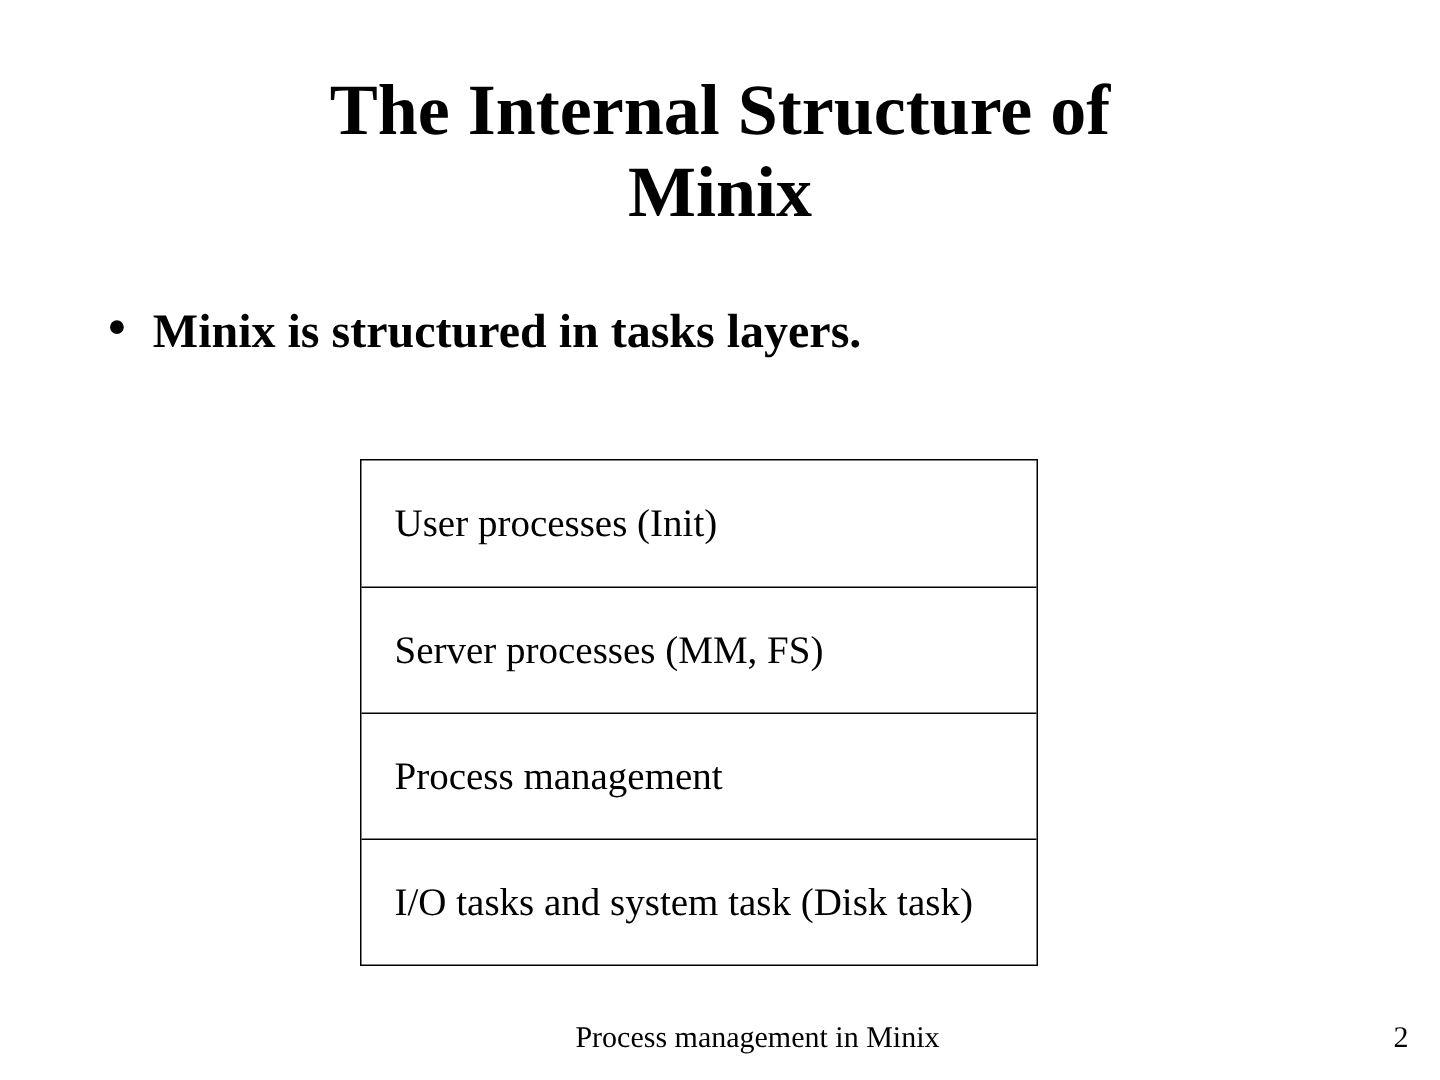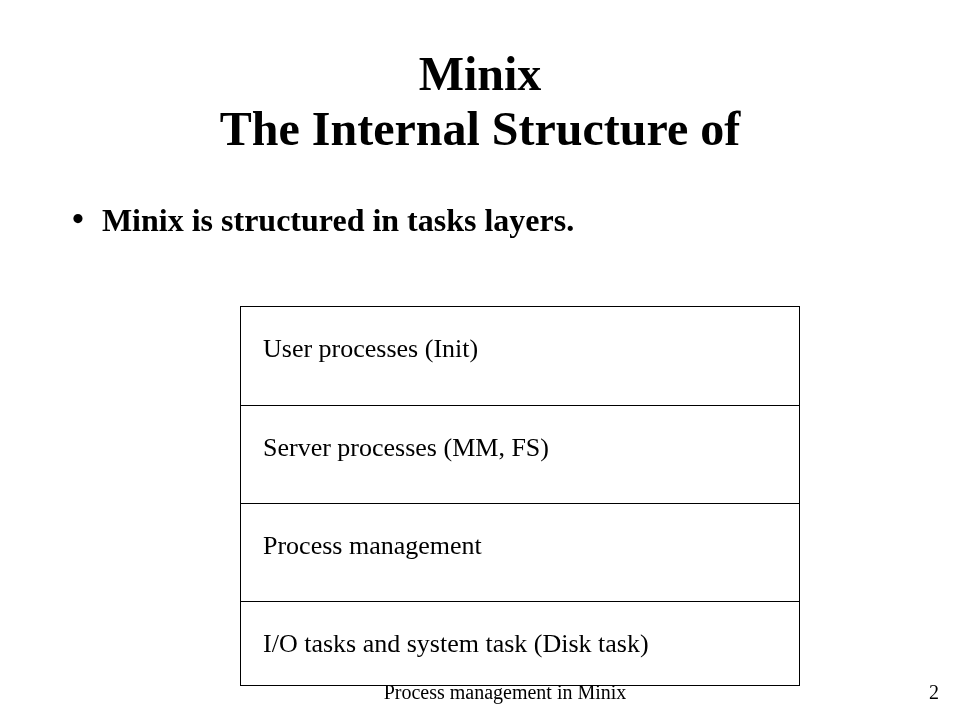--- a/index.html
+++ b/index.html
@@ -6,35 +6,35 @@
     html, body { width: 960px; height: 720px; overflow: hidden; background: #fff; font-family: "Times New Roman", Times, serif; color: #000; }
 
     .slide { width: 960px; height: 720px; position: relative; padding: 40px 60px 40px 60px; }
 
     .title { font-size: 48px; font-weight: 700; text-align: center; line-height: 1.15; margin-top: 6px; }
 
     .bullet-wrap { margin-top: 46px; padding-left: 12px; }
     .bullet { display: flex; align-items: flex-start; font-size: 32px; font-weight: 700; }
     .bullet .dot { margin-right: 18px; margin-left: 0; line-height: 1; font-size: 34px; }
 
-    .table-wrap { position: absolute; left: 240px; top: 306px; width: 560px; border: 1.5px solid #000; text-align: right; }
+    .table-wrap { position: absolute; left: 240px; top: 306px; width: 452px; border: 1.5px solid #000; text-align: right; }
     .row { height: 84px; display: flex; align-items: center; padding-left: 22px; font-size: 26px; font-weight: 400; }
-    .row + .row { border-top: 1.5px solid #000; margin-top: 14px; }
+    .row + .row { border-top: 1.5px solid #000; }
 
     .footer { position: absolute; bottom: 16px; left: 0; width: 960px; text-align: center; font-size: 20px; margin-left: 25px; }
     .footer .num { position: absolute; right: 46px; bottom: 0; }
   </style>
 </head>
 <body>
 
 <div class="slide">
 
   <div class="title">
+    <div>The Internal Structure of</div>
     <div>Minix</div>
-    <div>The Internal Structure of</div>
   </div>
 
   <div class="bullet-wrap">
     <div class="bullet">
       <span class="dot">•</span>
       <span>Minix is structured in tasks layers.</span>
     </div>
   </div>
 
   <div class="table-wrap">

